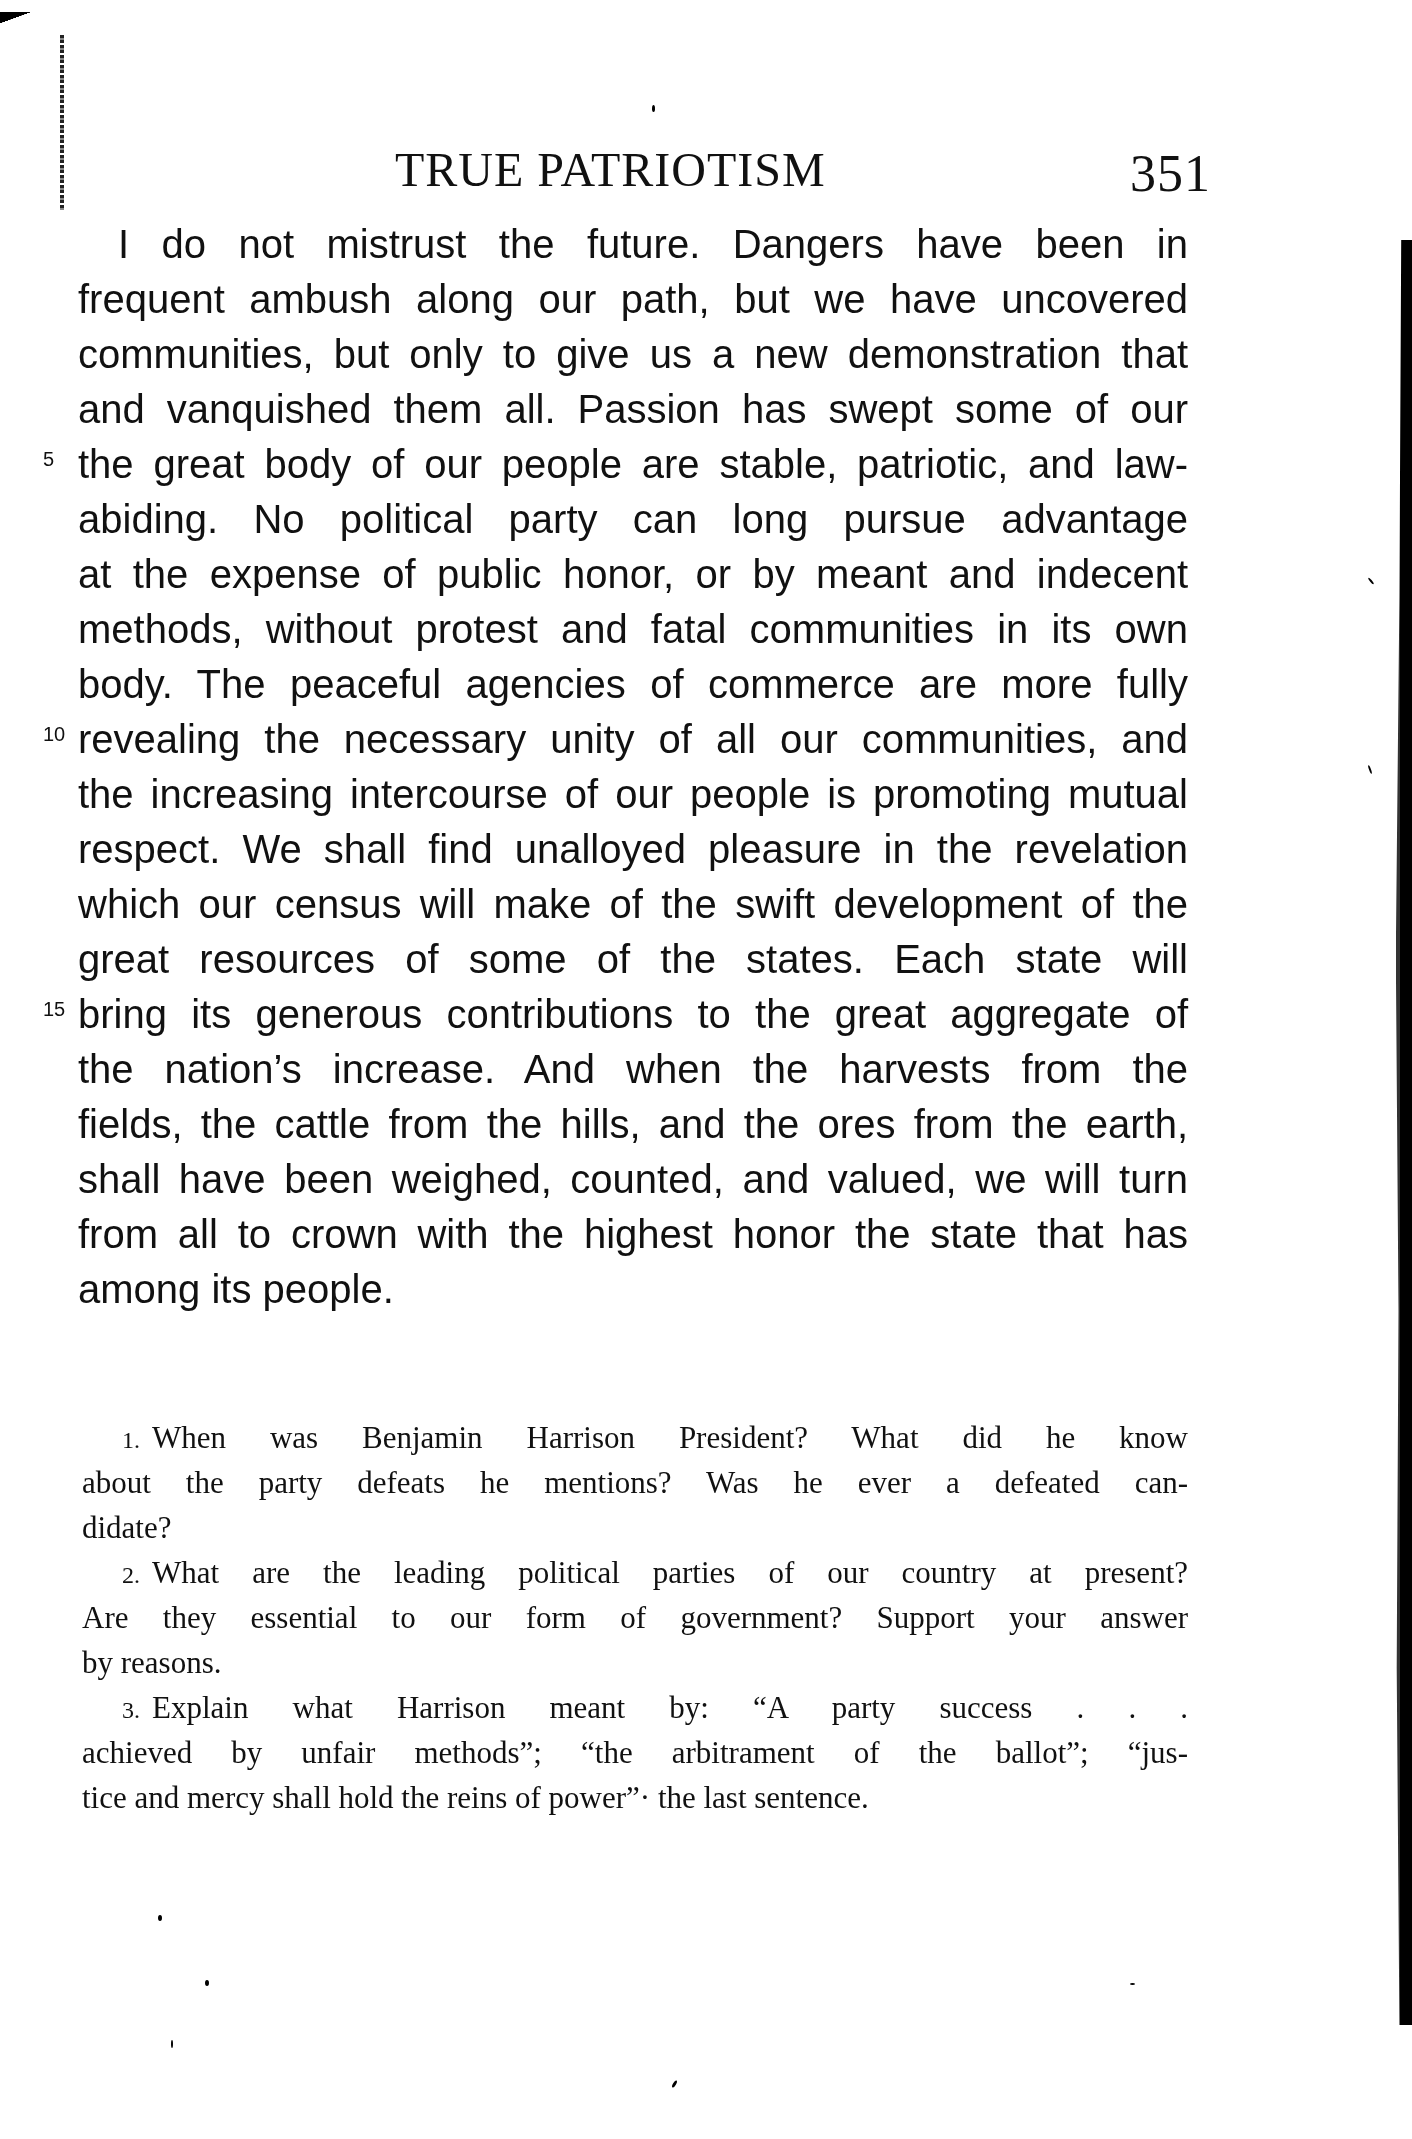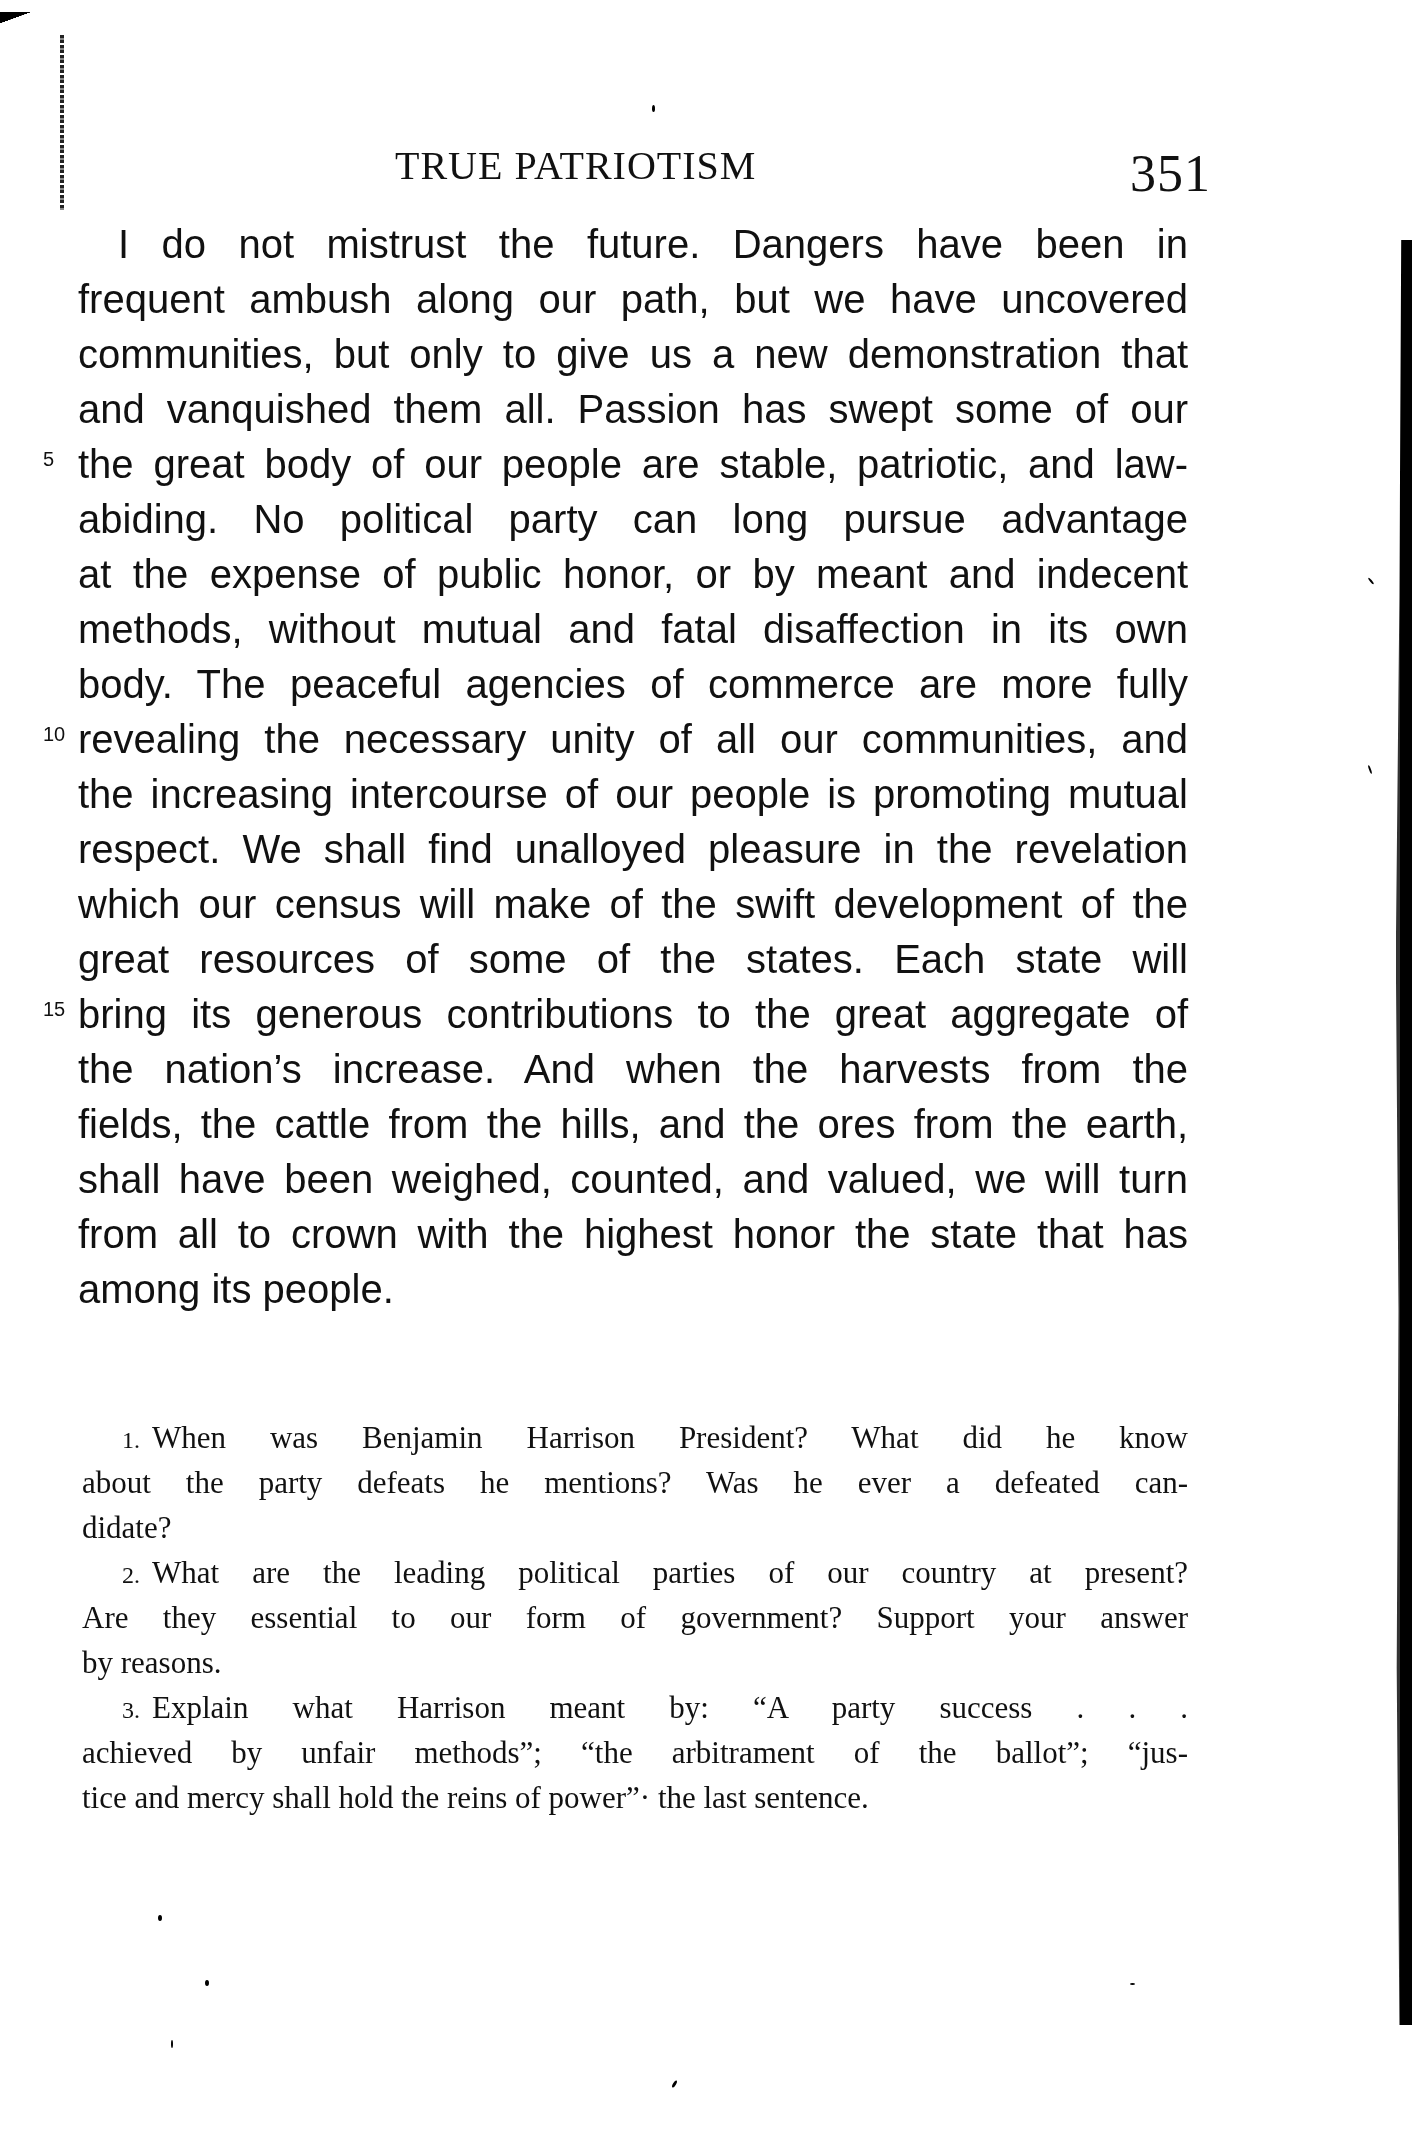--- a/index.html
+++ b/index.html
@@ -48,21 +48,21 @@
     top: 142px;
     left: 0; width: 1412px;
     font-family: "Liberation Serif", serif;
     font-size: 38px;
     letter-spacing: 1px;
   }
   .running-title {
     position: absolute;
     left: 395px;
     top: 0;
-    font-size: 40px;
+    font-size: 48px;
   }
   .page-number {
     position: absolute;
     left: 1130px;
     top: 2px;
     font-size: 52px;
   }
 
   
   .body-text {
@@ -136,21 +136,21 @@
   </div>
 
   <div class="body-text" id="body-text">
       <span class="line first"><span>I do not mistrust the future.  Dangers have been in</span></span>
       <span class="line"><span>frequent ambush along our path, but we have uncovered</span></span>
       <span class="line"><span>communities, but only to give us a new demonstration that</span></span>
       <span class="line"><span>and vanquished them all.  Passion has swept some of our</span></span>
       <span class="line"><span class="line-number">5</span><span>the great body of our people are stable, patriotic, and law-</span></span>
       <span class="line"><span>abiding.  No political party can long pursue advantage</span></span>
       <span class="line"><span>at the expense of public honor, or by meant and indecent</span></span>
-      <span class="line"><span>methods, without mutual and fatal disaffection in its own</span></span>
+      <span class="line"><span>methods, without protest and fatal communities in its own</span></span>
       <span class="line"><span>body.  The peaceful agencies of commerce are more fully</span></span>
       <span class="line"><span class="line-number">10</span><span>revealing the necessary unity of all our communities, and</span></span>
       <span class="line"><span>the increasing intercourse of our people is promoting mutual</span></span>
       <span class="line"><span>respect.  We shall find unalloyed pleasure in the revelation</span></span>
       <span class="line"><span>which our census will make of the swift development of the</span></span>
       <span class="line"><span>great resources of some of the states.  Each state will</span></span>
       <span class="line"><span class="line-number">15</span><span>bring its generous contributions to the great aggregate of</span></span>
       <span class="line"><span>the nation’s increase.  And when the harvests from the</span></span>
       <span class="line"><span>fields, the cattle from the hills, and the ores from the earth,</span></span>
       <span class="line"><span>shall have been weighed, counted, and valued, we will turn</span></span>

